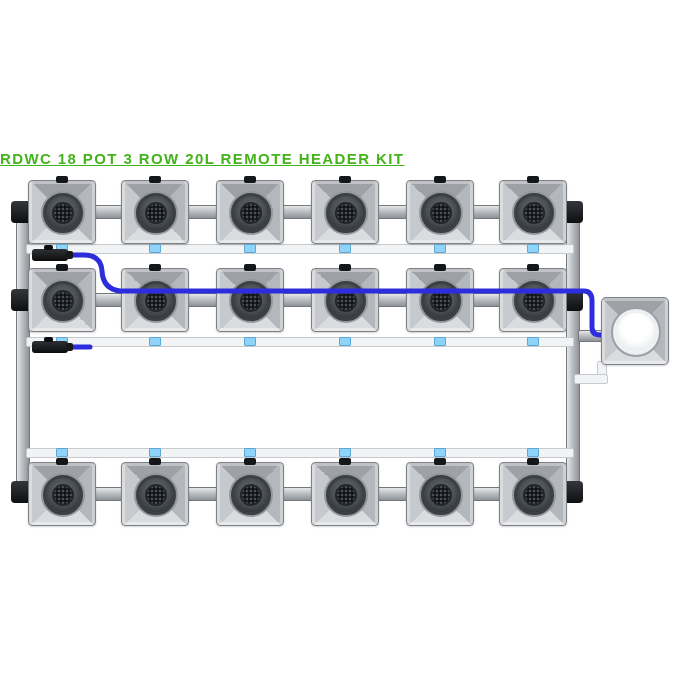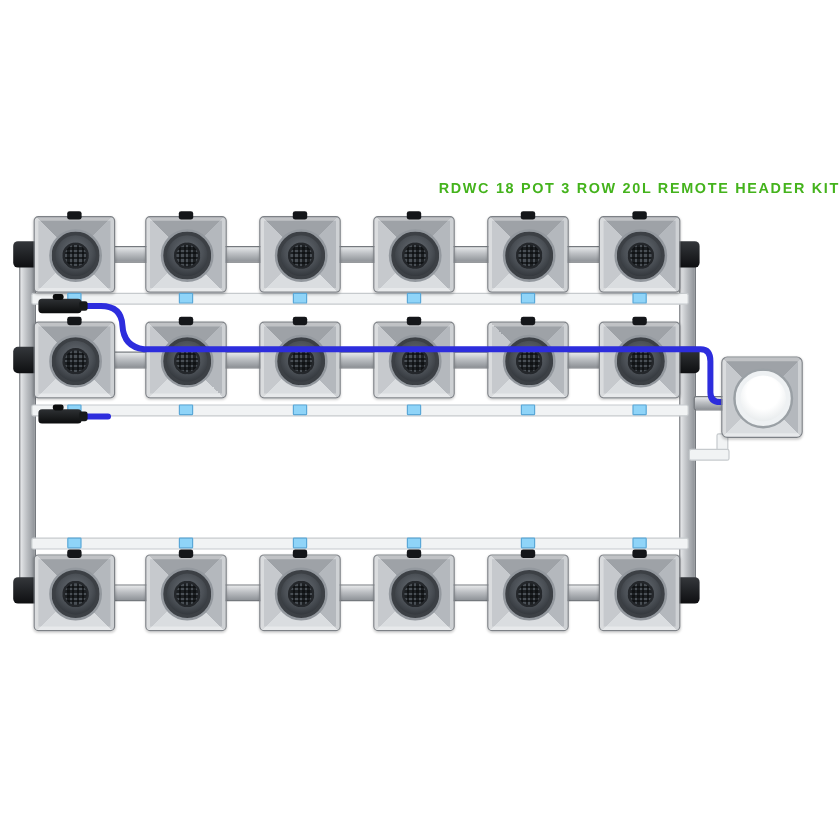--- a/index.html
+++ b/index.html
@@ -1,23 +1,24 @@
 <!DOCTYPE html>
 <html><head>
 <meta charset="utf-8">
 <style>
   html,body{margin:0;padding:0;background:#ffffff;}
   #stage{
     position:relative;width:700px;height:700px;background:#ffffff;overflow:hidden;
     font-family:"Liberation Sans",sans-serif;
   }
   .title{
-    position:absolute;top:150px;left:0;right:0;text-align:right;
-    font-size:12px;font-weight:bold;letter-spacing:1.4px;color:#44b31c;
+    position:absolute;top:150px;left:0;right:0;text-align:left;
+    font-size:15px;font-weight:bold;letter-spacing:1.4px;color:#44b31c;
     z-index:10;
+    text-decoration:underline;
   }
   
   .vrail{
     position:absolute;width:12px;z-index:1;
     background:linear-gradient(90deg,#e6e8ea,#bcbfc3 45%,#8f9398);
     border:1px solid #75797e;border-radius:2px;
   }
   .hrail{
     position:absolute;left:16px;width:562px;height:12px;z-index:1;
     background:linear-gradient(#e6e8ea,#bcbfc3 45%,#8f9398);

